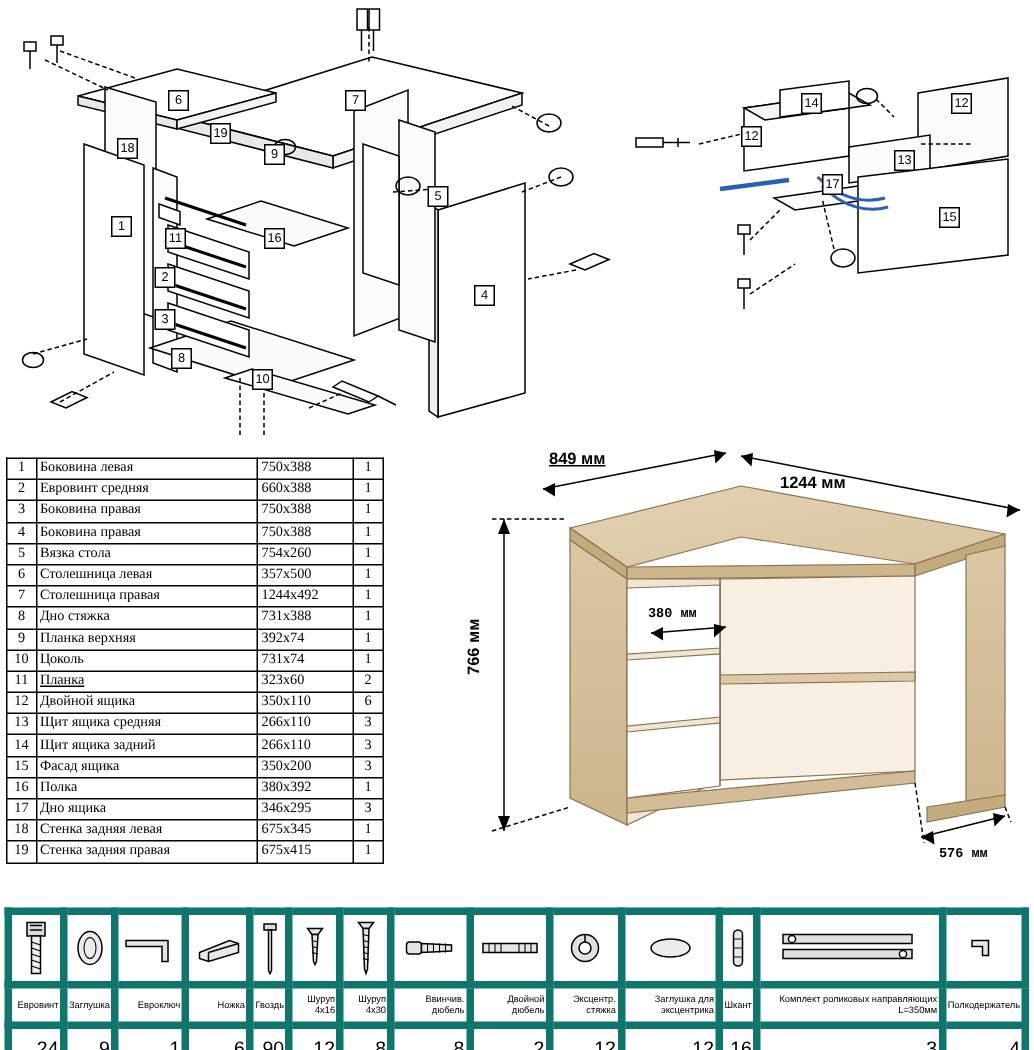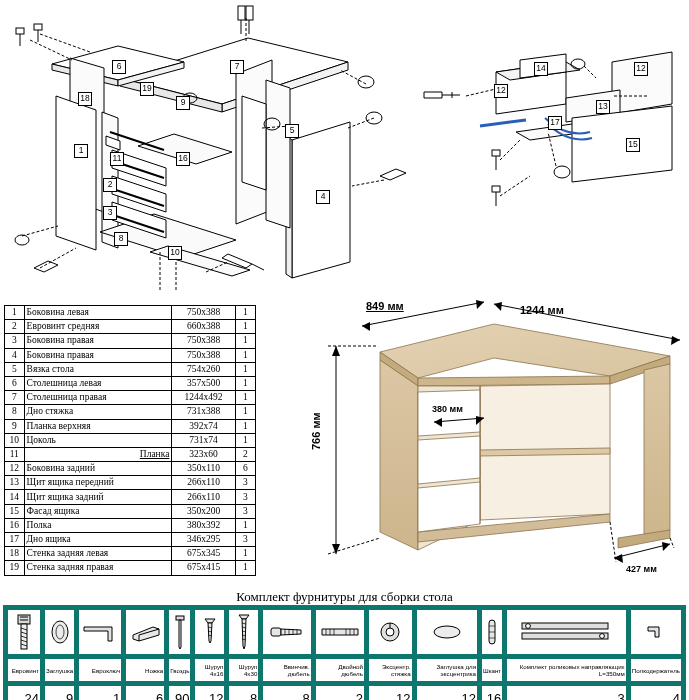--- a/index.html
+++ b/index.html
@@ -24,29 +24,29 @@
   
   #exploded{position:absolute;left:0;top:0;width:689px;height:292px;}
   #exploded svg{position:absolute;left:0;top:0;}
 
   
   #parts-table{position:absolute;left:4px;top:305px;width:252px;
     border-collapse:collapse;font-size:9.5px;}
   #parts-table td{border:1px solid #000;padding:0 2px;height:13.2px;line-height:13px;}
   #parts-table td.c-no{width:15px;text-align:center;}
   #parts-table td.c-name{width:150px;}
-  #parts-table td.c-dim{width:60px;text-align:center;}
+  #parts-table td.c-dim{width:60px;text-align:left;}
   #parts-table td.c-qty{width:16px;text-align:center;}
-  #parts-table td.center-name{text-align:right;text-decoration:underline;}
+  #parts-table td.center-name{text-align:left;text-decoration:underline;}
 
   
   #assembled{position:absolute;left:258px;top:300px;width:428px;height:285px;}
   #assembled svg{position:absolute;left:0;top:0;}
   .dim-txt{font-family:"Liberation Sans",sans-serif;font-size:11px;font-weight:bold;}
-  .dim-txt-small{font-family:Liberation Sans, sans-serif;font-size:9px;font-weight:bold;text-align:center;}
+  .dim-txt-small{font-family:Liberation Mono, monospace;font-size:9px;font-weight:bold;text-align:center;}
 
   
   #kit-title{position:absolute;left:0;top:589px;width:689px;text-align:center;
     font-size:13px;font-family:"Liberation Serif",serif;}
   #kit-table{position:absolute;left:3px;top:605px;width:683px;border-collapse:collapse;}
   #kit-table td{border:5px solid #0f766e;text-align:right;vertical-align:middle;}
   #kit-table tr.icons td{height:42px;}
   #kit-table tr.names td{height:22px;font-size:6.2px;font-family:"Liberation Sans",sans-serif;line-height:7px;padding:0 1px;}
   #kit-table tr.qty td{height:22px;font-size:13px;font-family:"Liberation Sans",sans-serif;}
   .kit-icon{display:block;margin:0 auto;}
@@ -264,27 +264,27 @@
           <td class="c-qty">1</td>
         </tr>
       <tr>
           <td class="c-no">11</td>
           <td class="c-name center-name">Планка</td>
           <td class="c-dim">323x60</td>
           <td class="c-qty">2</td>
         </tr>
       <tr>
           <td class="c-no">12</td>
-          <td class="c-name">Боковина задний</td>
+          <td class="c-name">Двойной ящика</td>
           <td class="c-dim">350x110</td>
           <td class="c-qty">6</td>
         </tr>
       <tr>
           <td class="c-no">13</td>
-          <td class="c-name">Щит ящика передний</td>
+          <td class="c-name">Щит ящика средняя</td>
           <td class="c-dim">266x110</td>
           <td class="c-qty">3</td>
         </tr>
       <tr>
           <td class="c-no">14</td>
           <td class="c-name">Щит ящика задний</td>
           <td class="c-dim">266x110</td>
           <td class="c-qty">3</td>
         </tr>
       <tr>
@@ -379,27 +379,26 @@
 
         <line x1="356" y1="258" x2="412" y2="244"></line>
         <polygon points="356,258 364,254 365,263" fill="#000" stroke="none"></polygon>
         <polygon points="412,244 404,242 405,251" fill="#000" stroke="none"></polygon>
         <line x1="352" y1="222" x2="358" y2="262" stroke-dasharray="3,2"></line>
         <line x1="412" y1="238" x2="416" y2="248" stroke-dasharray="3,2"></line>
       </g>
     </svg>
 
     <div class="abs dim-txt" style="left:108px;top:0px;text-decoration:underline;">849 мм</div>
-    <div class="abs dim-txt" style="left:262px;top:4px;">1244 мм</div>
+    <div class="abs dim-txt" style="left:262px;top:16px;">1244 мм</div>
     <div class="abs dim-txt" style="left:52px;top:150px;transform:rotate(-90deg);transform-origin:left top;">766 мм</div>
     <div class="abs dim-txt-small" style="left:174px;top:104px;">380 мм</div>
-    <div class="abs dim-txt-small" style="left:368px;top:264px;">427 мм</div>
+    <div class="abs dim-txt-small" style="left:368px;top:264px;">576 мм</div>
   </div>
 
-  <div id="kit-title">Комплект фурнитуры для сборки стола</div>
 
   <table id="kit-table">
     <tbody>
       <tr class="icons">
         <td>
           <svg class="kit-icon" width="30" height="38" viewBox="0 0 30 38">
             <g stroke="#000" fill="none" stroke-width="1">
               <rect x="9" y="2" width="12" height="9" fill="#d9d9d9"></rect>
               <line x1="11" y1="4" x2="19" y2="4"></line>
                 <line x1="11" y1="7" x2="19" y2="7"></line>

